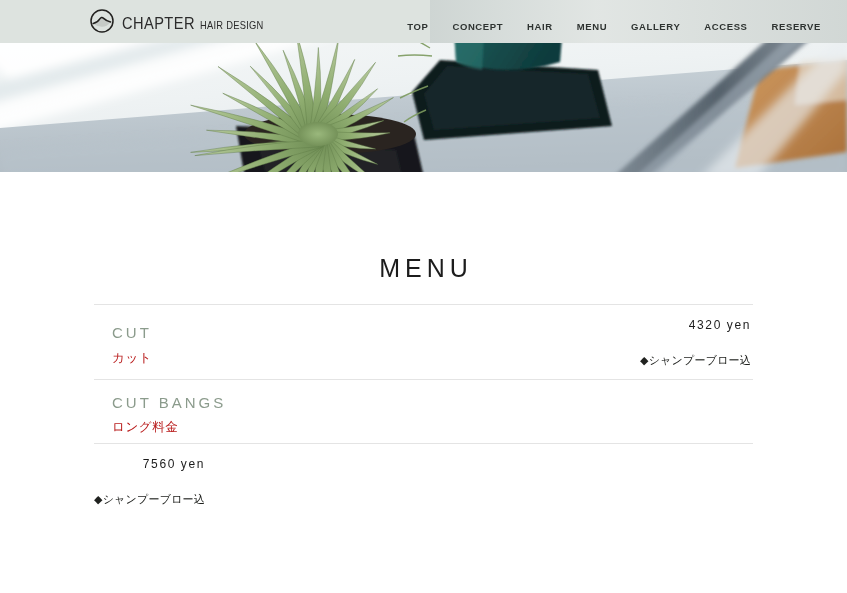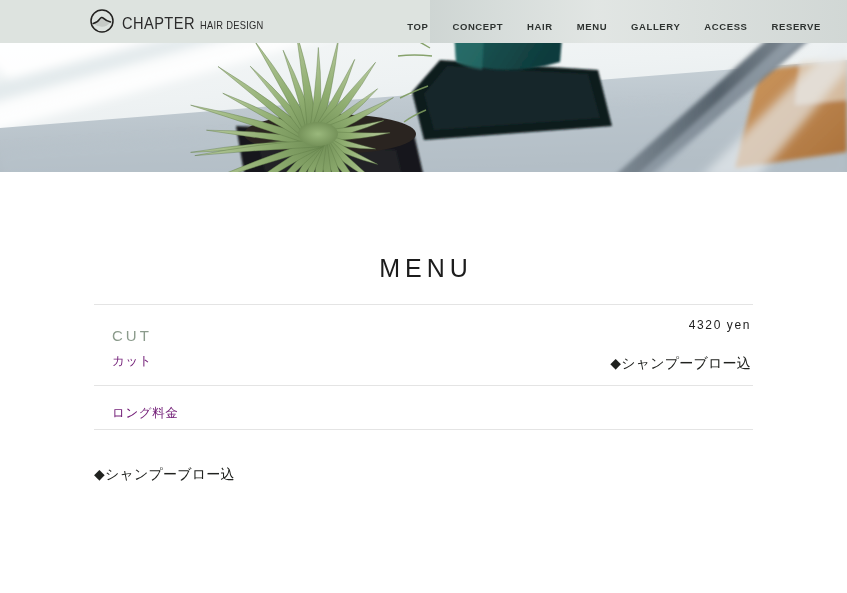--- a/index.html
+++ b/index.html
@@ -148,40 +148,40 @@
   .menu-left { padding-left: 18px; }
   .menu-name-en {
     font-size: 15px;
     letter-spacing: 3px;
     color: #8b9b8c;
     font-weight: 400;
     line-height: 1.35;
   }
   .menu-name-ja {
     font-size: 12.5px;
-    color: #701a75;
+    color: #b91c1c;
     letter-spacing: 0.6px;
     margin-top: 6px;
     line-height: 1.35;
   }
 
   .menu-right {
     text-align: right;
     padding-right: 2px;
   }
   .menu-price {
     font-size: 12px;
     letter-spacing: 1.6px;
     color: #1c1c1c;
     font-weight: 400;
     line-height: 1.2;
   }
   .menu-notes { margin-top: 18px; }
   .menu-note {
-    font-size: 14px;
+    font-size: 11px;
     color: #20221f;
     letter-spacing: 0.2px;
     line-height: 1.95;
     white-space: nowrap;
   }
 </style>
 </head>
 <body>
 
 <div class="page">
@@ -429,26 +429,28 @@
         <div class="menu-right">
           <div class="menu-price">4320 yen</div>
           <div class="menu-notes">
             <div class="menu-note">◆シャンプーブロー込</div>
           </div>
         </div>
       </div>
 
       <div class="menu-row">
         <div class="menu-left">
+          <div class="menu-name-en">CUT BANGS</div>
           <div class="menu-name-ja">ロング料金</div>
         </div>
       </div>
 
       <div class="menu-row">
         <div class="menu-right">
+          <div class="menu-price">7560 yen</div>
           <div class="menu-notes">
             <div class="menu-note">◆シャンプーブロー込</div>
           </div>
         </div>
       </div>
 
     </div>
   </section>
 
 </div>

